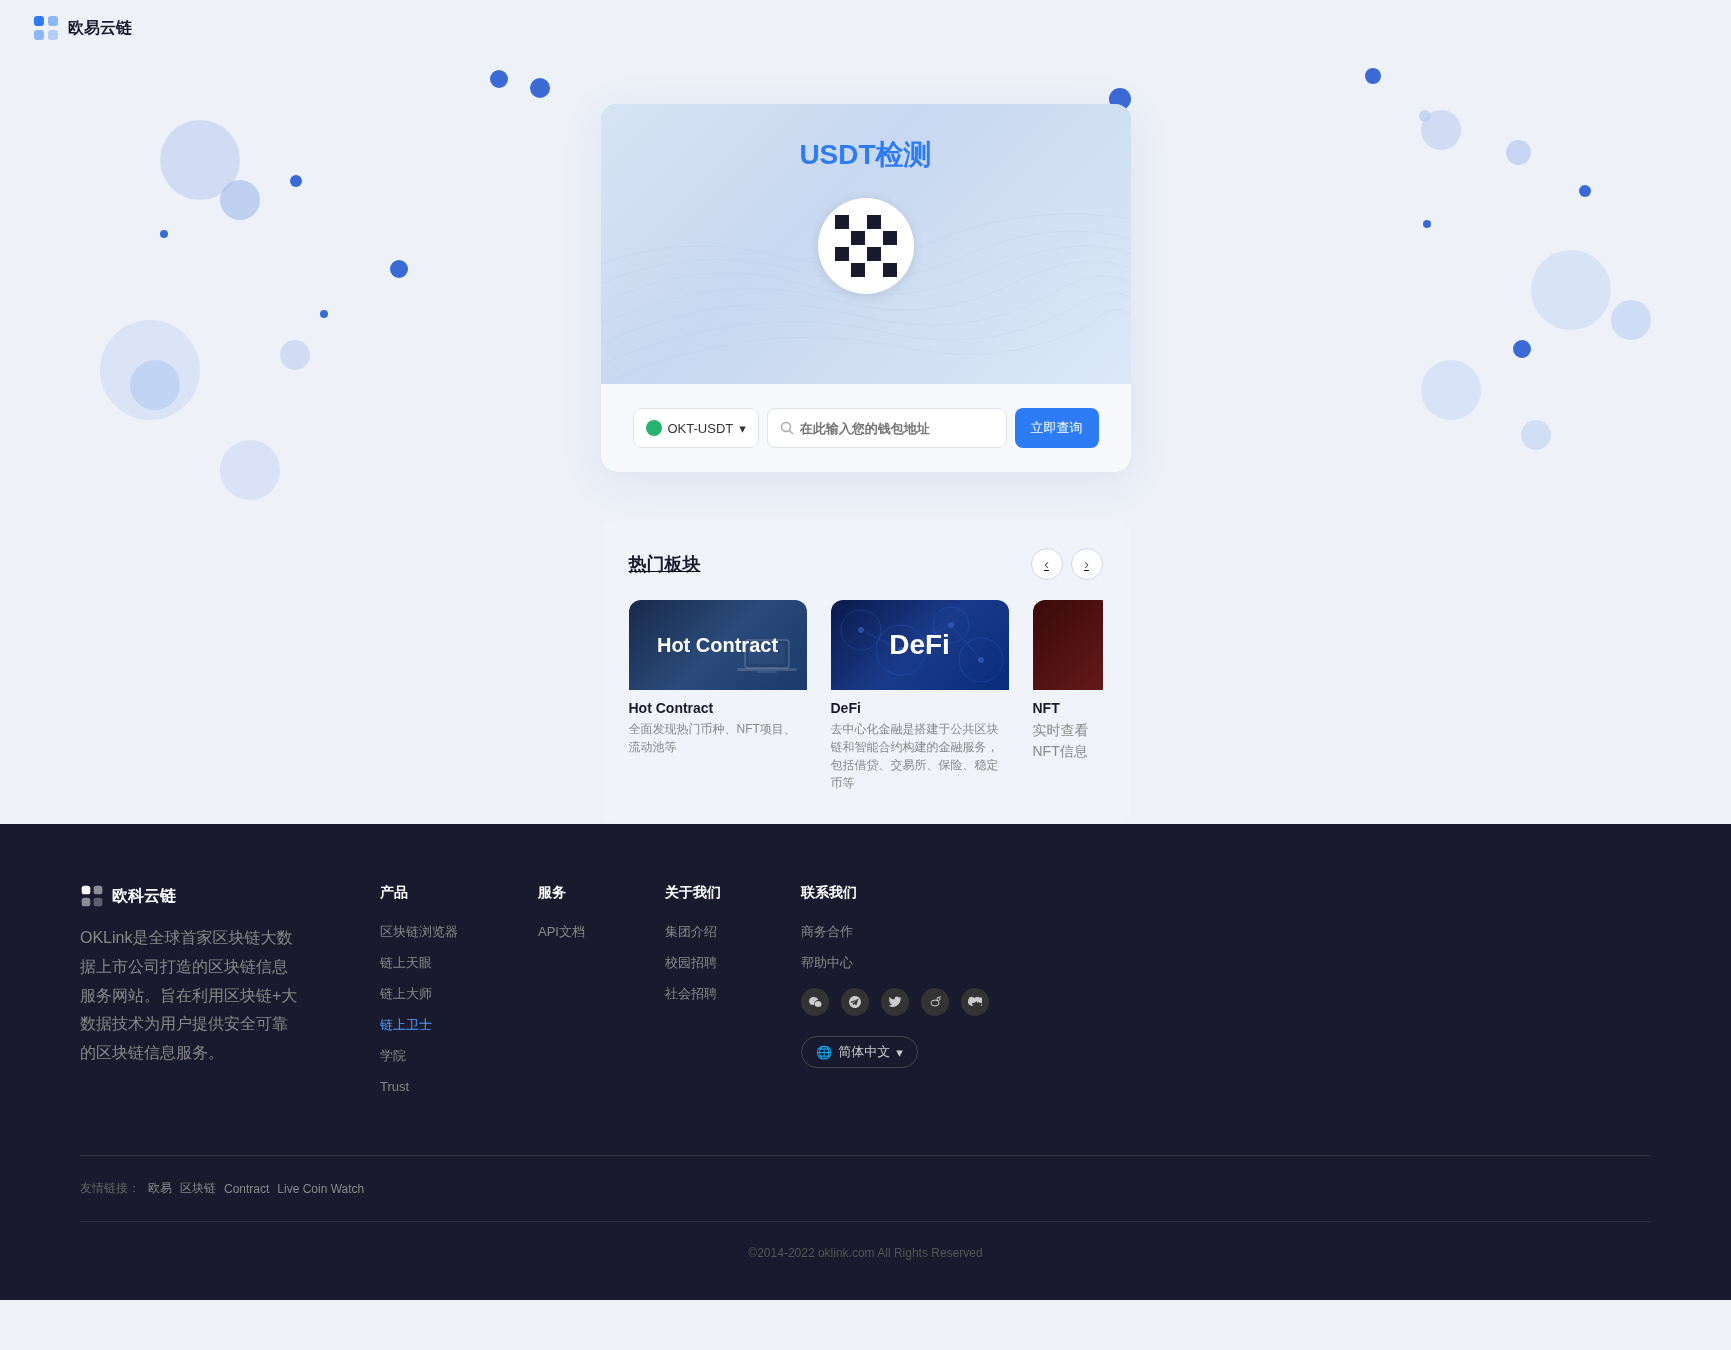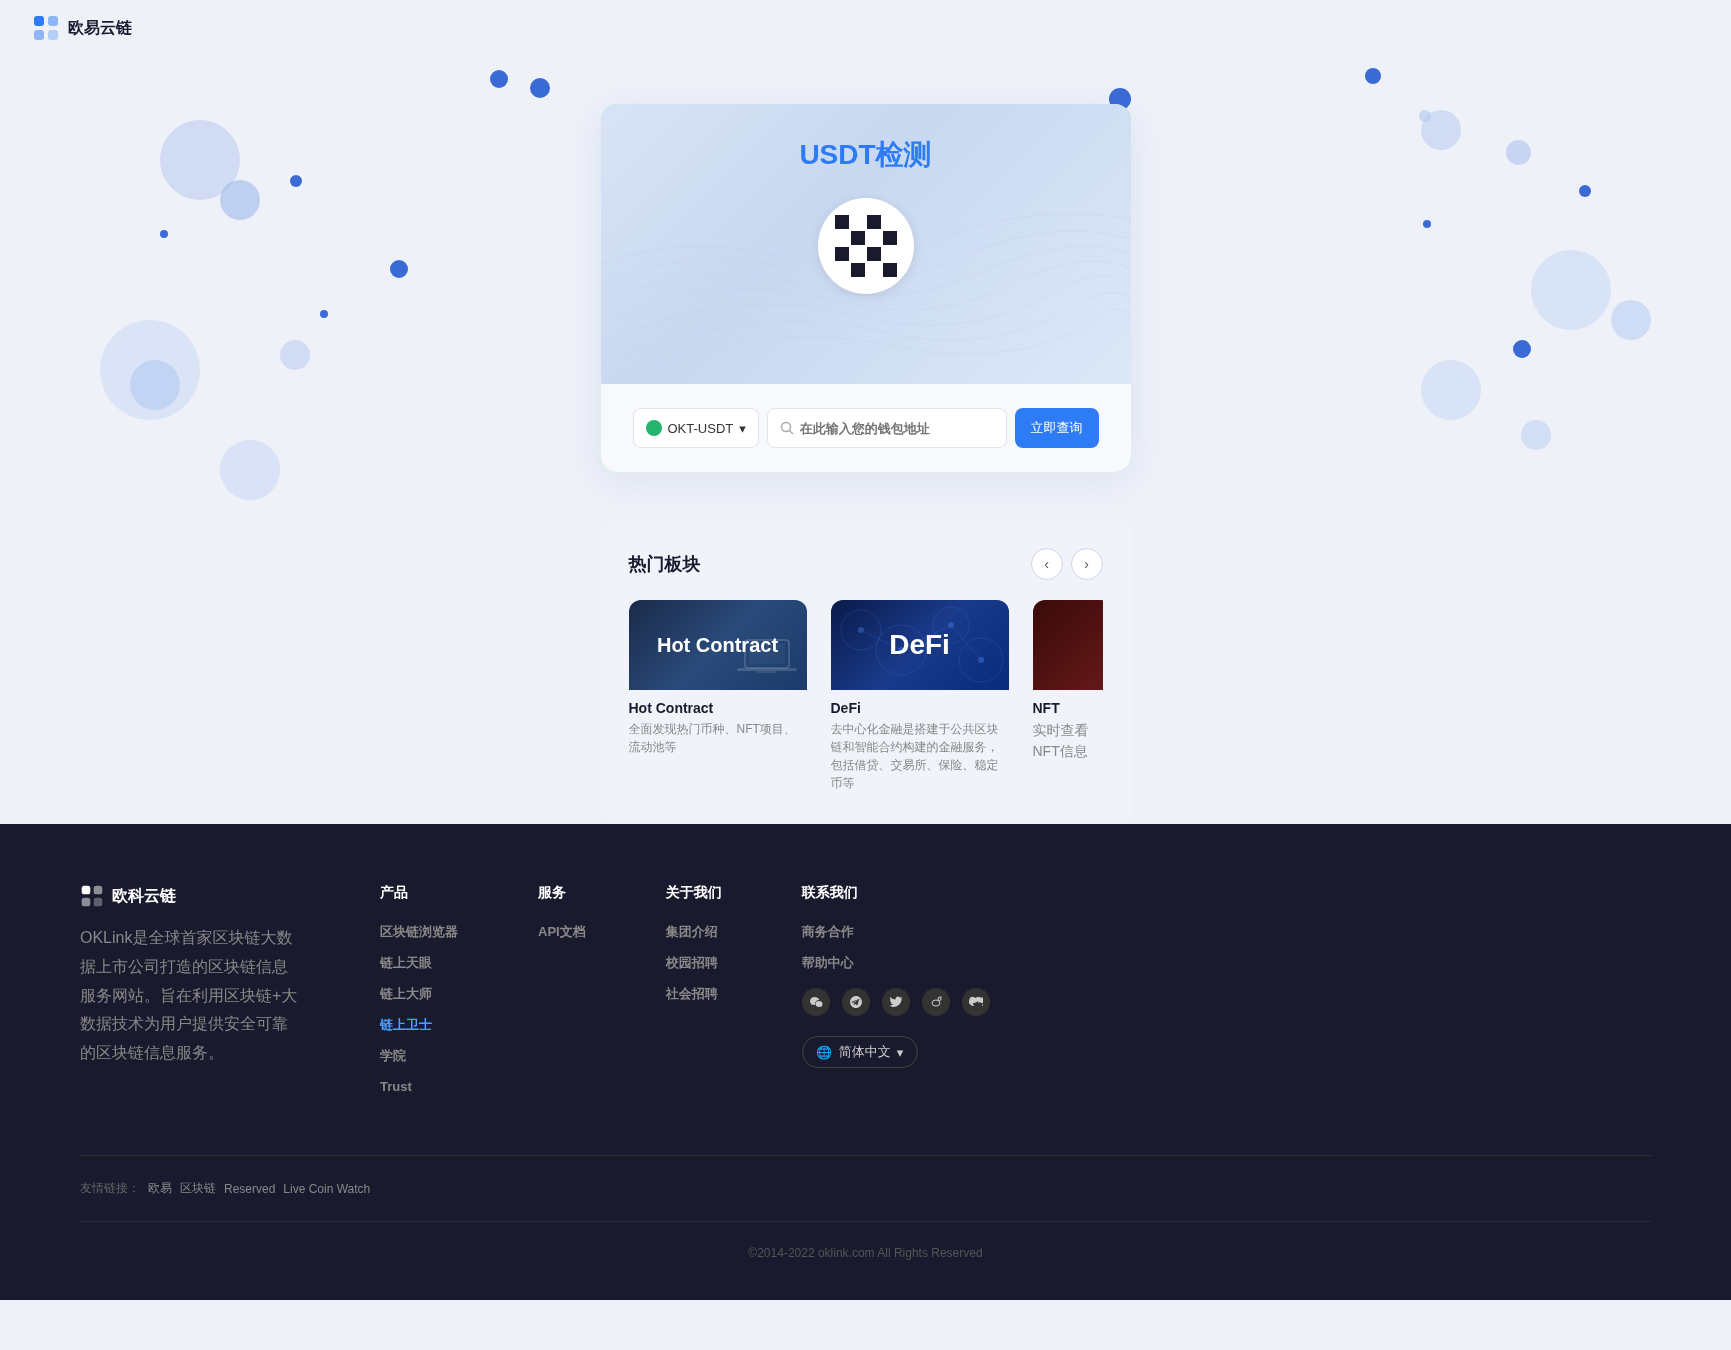--- a/index.html
+++ b/index.html
@@ -195,20 +195,21 @@
       padding: 28px;
       position: relative;
       z-index: 10;
     }
 
     .hot-header {
       display: flex;
       justify-content: space-between;
       align-items: center;
       margin-bottom: 20px;
+      text-decoration: underline;
     }
 
     .hot-title {
       font-size: 18px;
       font-weight: 600;
       color: #1a1a2e;
     }
 
     .nav-arrows {
       display: flex;
@@ -347,21 +348,20 @@
       font-weight: 600;
       margin-bottom: 20px;
     }
 
     .footer-col ul {
       list-style: none;
     }
 
     .footer-col ul li {
       margin-bottom: 12px;
-      font-weight: bold;
     }
 
     .footer-col ul li a {
       color: #888;
       font-size: 13px;
       text-decoration: none;
       cursor: pointer;
     }
 
     .footer-col ul li a.highlight {
@@ -711,20 +711,20 @@
           <span>▾</span>
         </div>
       </div>
     </div>
   </div>
 
   <div class="footer-links">
     <span>友情链接：</span>
     <a style="color:#888;text-decoration:none;">欧易</a>
     <a style="color:#888;text-decoration:none;">区块链</a>
-    <a style="color:#888;text-decoration:none;">Reserved</a>
+    <a style="color:#888;text-decoration:none;">Contract</a>
     <a style="color:#888;text-decoration:none;">Live Coin Watch</a>
   </div>
 
   <div class="footer-bottom">
     <span>©2014-2022 oklink.com  All Rights Reserved</span>
   </div>
 </footer>
 
 </body></html>

